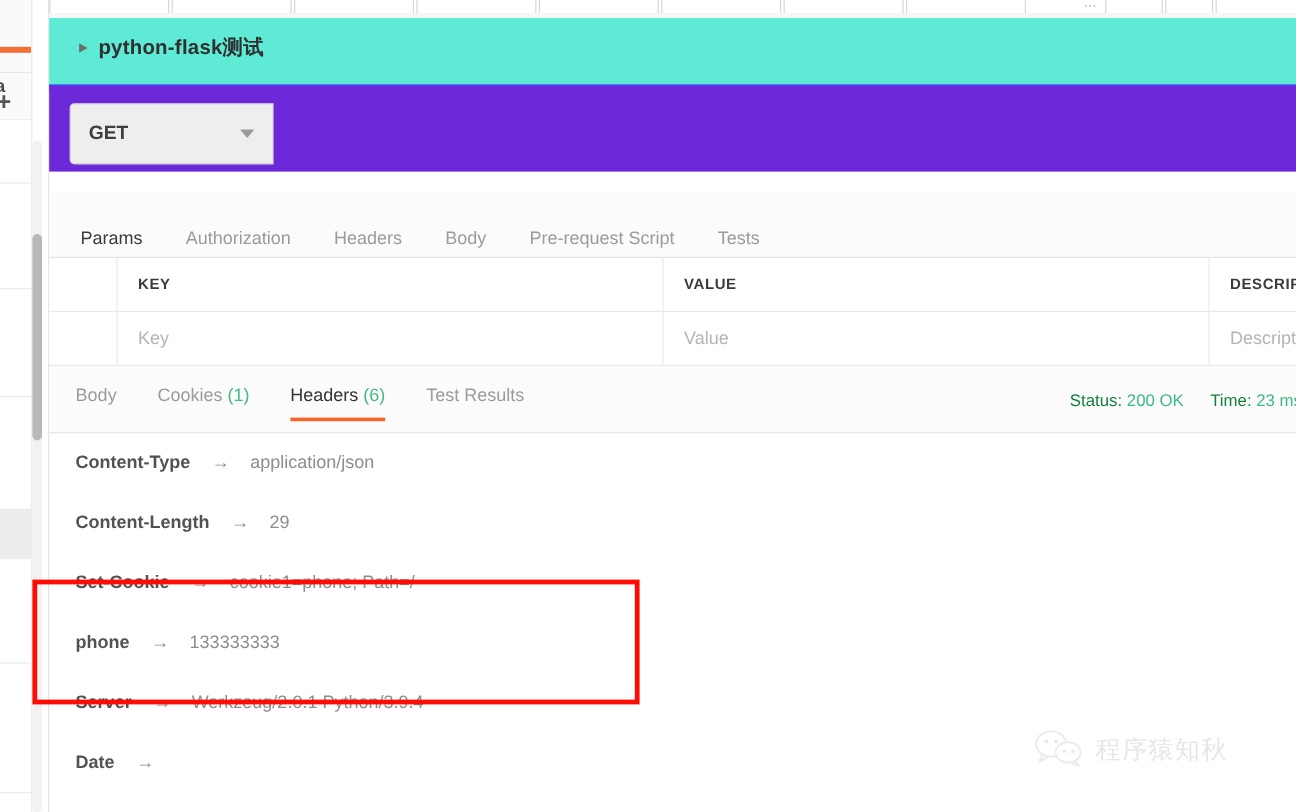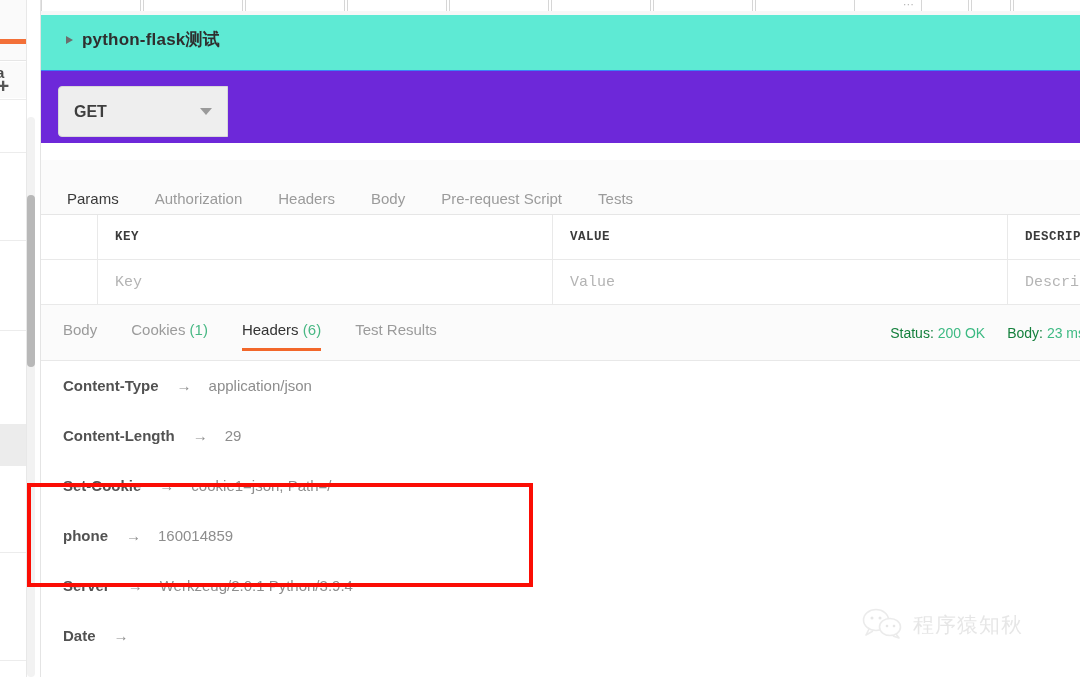--- a/index.html
+++ b/index.html
@@ -76,21 +76,21 @@
   .reqtabs .row{position:absolute;left:26px;top:14px;display:flex;gap:0;align-items:flex-end;margin-top:16px;}
   .rtab{font-size:15px;color:#9b9b9b;padding:0 18px;position:relative;white-space:nowrap;}
   .rtab:first-child{padding-left:0;}
   .rtab.active{color:#3a3a3a;}
   .rtab .uline{position:absolute;left:0;right:18px;bottom:-15px;height:3px;background:#f2672a;}
   .rtab:first-child .uline{left:0;right:18px;}
   .reqtabs-border{position:absolute;left:0;top:214px;width:1040px;height:1px;background:#e6e6e6;}
 
   
   .ptable{position:absolute;left:0;top:215px;width:1040px;}
-  .prow{display:flex;height:45px;box-sizing:border-box;font-family:Liberation Mono, monospace;}
+  .prow{display:flex;height:45px;box-sizing:border-box;}
   .prow.head{background:#ffffff;border-bottom:1px solid #e9e9e9;}
   .prow.body{background:#ffffff;border-bottom:1px solid #e9e9e9;}
   .pcell{border-right:1px solid #e9e9e9;display:flex;align-items:center;box-sizing:border-box;padding-left:17px;}
   .pcell.chk{width:57px;padding-left:0;}
   .pcell.key{width:455px;}
   .pcell.val{width:455px;}
   .pcell.desc{width:73px;border-right:none;}
   .pcell .hlabel{font-size:12.5px;font-weight:700;color:#3b3b3b;letter-spacing:.5px;}
   .pcell .phold{font-size:15px;color:#b4b4b4;}
 
@@ -252,46 +252,46 @@
         <div class="restab">
           <span>Test Results</span>
         </div>
       </div>
       <div class="resmeta">
         <span>
           <b>Status:</b>
           <span class="gv">200 OK</span>
         </span>
         <span>
-          <b>Body:</b>
+          <b>Time:</b>
           <span class="gv">23 ms</span>
         </span>
       </div>
     </div>
 
     <div class="hlist">
       <div class="hrow">
         <span class="hk">Content-Type</span>
         <span class="harrow">→</span>
         <span class="hv">application/json</span>
       </div>
       <div class="hrow">
         <span class="hk">Content-Length</span>
         <span class="harrow">→</span>
         <span class="hv">29</span>
       </div>
       <div class="hrow">
         <span class="hk">Set-Cookie</span>
         <span class="harrow">→</span>
-        <span class="hv">cookie1=json; Path=/</span>
+        <span class="hv">cookie1=phone; Path=/</span>
       </div>
       <div class="hrow">
         <span class="hk">phone</span>
         <span class="harrow">→</span>
-        <span class="hv">160014859</span>
+        <span class="hv">133333333</span>
       </div>
       <div class="hrow">
         <span class="hk">Server</span>
         <span class="harrow">→</span>
         <span class="hv">Werkzeug/2.0.1 Python/3.9.4</span>
       </div>
       <div class="hrow">
         <span class="hk">Date</span>
         <span class="harrow">→</span>
       </div>

